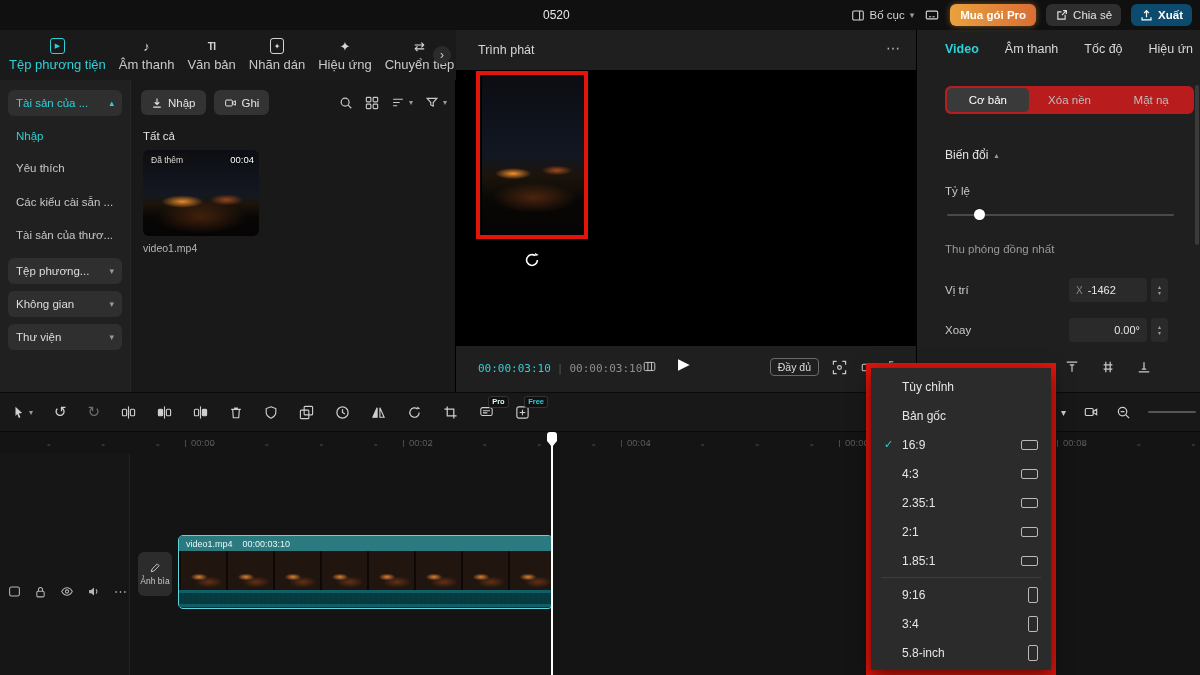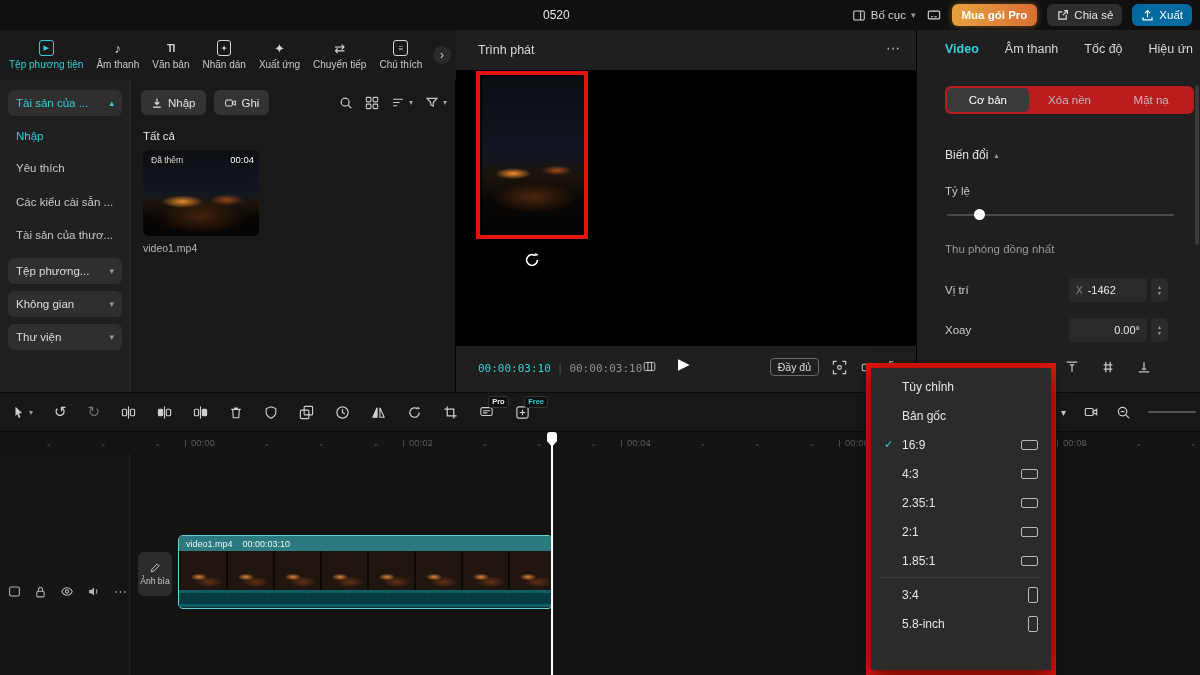--- a/index.html
+++ b/index.html
@@ -40,27 +40,27 @@
   .tb-title{position:absolute;left:543px;top:0;height:30px;display:flex;align-items:center;
     color:#e8e8e8;font-size:12px}
   .tb-right{margin-left:auto;display:flex;align-items:center;gap:10px}
   .layout-btn{display:flex;align-items:center;gap:5px;background:none;border:none;color:#d5d5d5;font-size:11.5px;cursor:pointer}
   .panel-ic{color:#d5d5d5}
   .pro-btn{height:22px;padding:0 10px;border:none;border-radius:6px;color:#fff;font-size:11.5px;font-weight:bold;
     background:linear-gradient(90deg,#e8a23e,#d96e35);cursor:pointer;box-shadow:0 0 6px rgba(232,162,62,.45)}
   .share-btn,.export-btn{height:22px;display:flex;align-items:center;gap:5px;border:none;border-radius:6px;
     font-size:11.5px;cursor:pointer;padding:0 9px}
   .share-btn{background:#2e2e2e;color:#e3e3e3}
-  .export-btn{background:#0369a1;color:#fff;font-weight:normal}
+  .export-btn{background:#0c4a6e;color:#fff;font-weight:bold}
 
   
   .media-sec{position:absolute;left:0;top:30px;width:456px;height:362px;background:#191919;border-right:1px solid #000}
   .mtabs{position:absolute;left:0;top:0;width:456px;height:50px;background:#1a1a1a;display:flex;align-items:center;
     gap:7px;padding:0 6px;overflow:hidden}
-  .mtab{display:flex;flex-direction:column;align-items:center;gap:3px;color:#c9c9c9;font-size:10px;
+  .mtab{display:flex;flex-direction:column;align-items:center;gap:3px;color:#c9c9c9;font-size:13px;
     padding:2px 3px;cursor:pointer;white-space:nowrap}
   .mtab .t-ic{height:16px;display:flex;align-items:center;font-size:13px;color:#d5d5d5}
   .mtab.active{color:var(--teal)} .mtab.active .t-ic{color:var(--teal)}
   .ti-media{width:15px;height:13px;border:1.5px solid currentColor;border-radius:3px;
     display:flex;align-items:center;justify-content:center}
   .ti-media::before{content:"▶";font-size:7px}
   .ti-text::before{content:"TI";font-weight:bold;font-size:10px;letter-spacing:-.5px}
   .ti-sticker{width:14px;height:13px;border:1.5px solid currentColor;border-radius:3px;
     display:flex;align-items:center;justify-content:center}
   .ti-sticker::before{content:"✦";font-size:8px}
@@ -264,21 +264,21 @@
       <div class="mtab">
         <span class="t-ic ti-text"></span>
         <span>Văn bản</span>
       </div>
       <div class="mtab">
         <span class="t-ic ti-sticker"></span>
         <span>Nhãn dán</span>
       </div>
       <div class="mtab">
         <span class="t-ic gi-sparkle"></span>
-        <span>Xuất ứng</span>
+        <span>Hiệu ứng</span>
       </div>
       <div class="mtab">
         <span class="t-ic gi-swap"></span>
         <span>Chuyển tiếp</span>
       </div>
       <div class="mtab">
         <span class="t-ic ti-caption"></span>
         <span>Chú thích</span>
       </div>
       <div class="mtabs-more gi-more"></div>
@@ -675,20 +675,25 @@
         <span class="shape-land"></span>
       </div>
       <div class="rrow">
         <span class="rcheck"></span>
         <span class="rlabel">1.85:1</span>
         <span class="shape-land"></span>
       </div>
       <div class="rdiv"></div>
       <div class="rrow">
         <span class="rcheck"></span>
+        <span class="rlabel">9:16</span>
+        <span class="shape-port"></span>
+      </div>
+      <div class="rrow">
+        <span class="rcheck"></span>
         <span class="rlabel">3:4</span>
         <span class="shape-port"></span>
       </div>
       <div class="rrow">
         <span class="rcheck"></span>
         <span class="rlabel">5.8-inch</span>
         <span class="shape-port"></span>
       </div>
     </div>
   </div>

